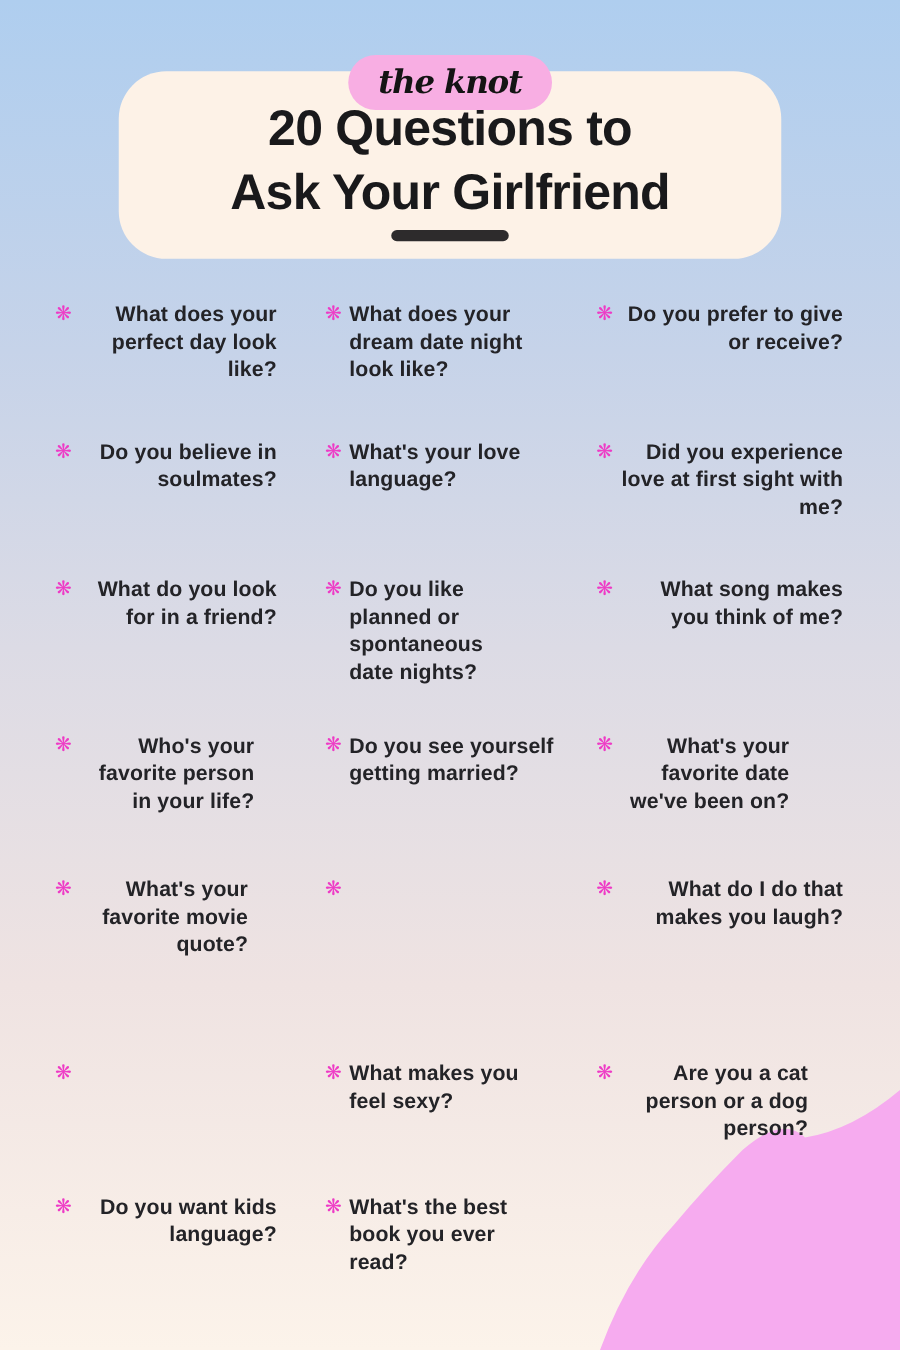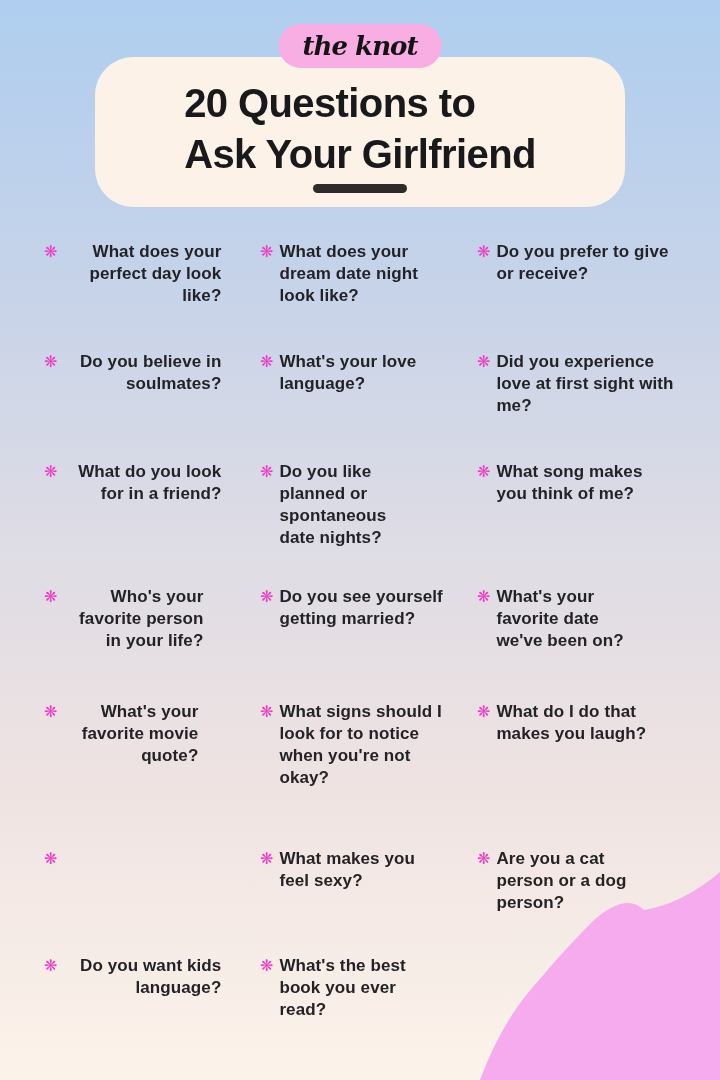--- a/index.html
+++ b/index.html
@@ -18,31 +18,31 @@
   .blob{position:absolute;right:0;bottom:0;width:278px;height:220px;z-index:1;}
   
   .header{position:absolute;top:0;left:0;width:720px;z-index:2;}
   .title-card{
     position:absolute;left:95px;top:57px;width:530px;height:150px;
     background:var(--card);border-radius:38px;
     display:flex;flex-direction:column;align-items:center;justify-content:flex-start;
     padding-top:21px;
   }
   .logo-pill{
-    position:absolute;left:50%;top:24px;transform:translateX(-50%);
+    position:absolute;left:50%;top:44px;transform:translateX(-50%);
     background:var(--pill);border-radius:26px;padding:7px 24px;z-index:3;
   }
   .logo-text{
     font-family:"DejaVu Serif","Liberation Serif",serif;
     font-style:italic;font-weight:700;font-size:26px;color:#141414;
     letter-spacing:-1px;white-space:nowrap;
   }
   .title{
     font-size:40px;line-height:51px;font-weight:700;color:var(--title);
-    text-align:left;letter-spacing:-0.6px;
+    text-align:center;letter-spacing:-0.6px;
   }
   .title-underline{
     margin-top:4px;width:94px;height:9px;border-radius:5px;background:var(--bar);
   }
   
   .q-row{
     position:absolute;left:0;width:720px;z-index:2;
     display:grid;grid-template-columns:216px 217px 243px;padding-left:44px;
   }
   .q-cell{display:flex;align-items:flex-start;}
@@ -50,21 +50,21 @@
   .bullet{
     color:var(--accent);font-size:16px;line-height:22px;margin-right:6px;
     flex:0 0 auto;
   }
   .q-text{
     font-size:17px;font-weight:700;line-height:22px;color:var(--text);
     letter-spacing:0.1px;
   }
   .c1 .q-text{max-width:158px;text-align:right;}
   .c2 .q-text{max-width:172px;}
-  .c3 .q-text{max-width:178px;}
+  .c3 .q-text{max-width:178px;text-align:right;}
 </style>
 </head>
 <body>
 
 <div class="canvas">
 
   <svg class="blob" viewBox="0 0 278 220" preserveAspectRatio="none" aria-hidden="true">
     <path d="M 278 12 Q 240 44 202 50 Q 184 32 152 60 Q 122 90 97 120 Q 60 160 38 220 L 278 220 Z" fill="#f6abef"></path>
   </svg>
 
@@ -141,21 +141,20 @@
     </div>
   </div>
 
   <div class="q-row" style="top:701px">
     <div class="q-cell c1">
       <span class="bullet">❋</span>
       <span class="q-text" style="max-width:135px">What's your favorite movie quote?</span>
     </div>
     <div class="q-cell c2">
       <span class="bullet">❋</span>
-      <span class="q-text">What signs should I look for to notice when you're not okay?</span>
     </div>
     <div class="q-cell c3">
       <span class="bullet">❋</span>
       <span class="q-text">What do I do that makes you laugh?</span>
     </div>
   </div>
 
   <div class="q-row" style="top:848px">
     <div class="q-cell c1">
       <span class="bullet">❋</span>

